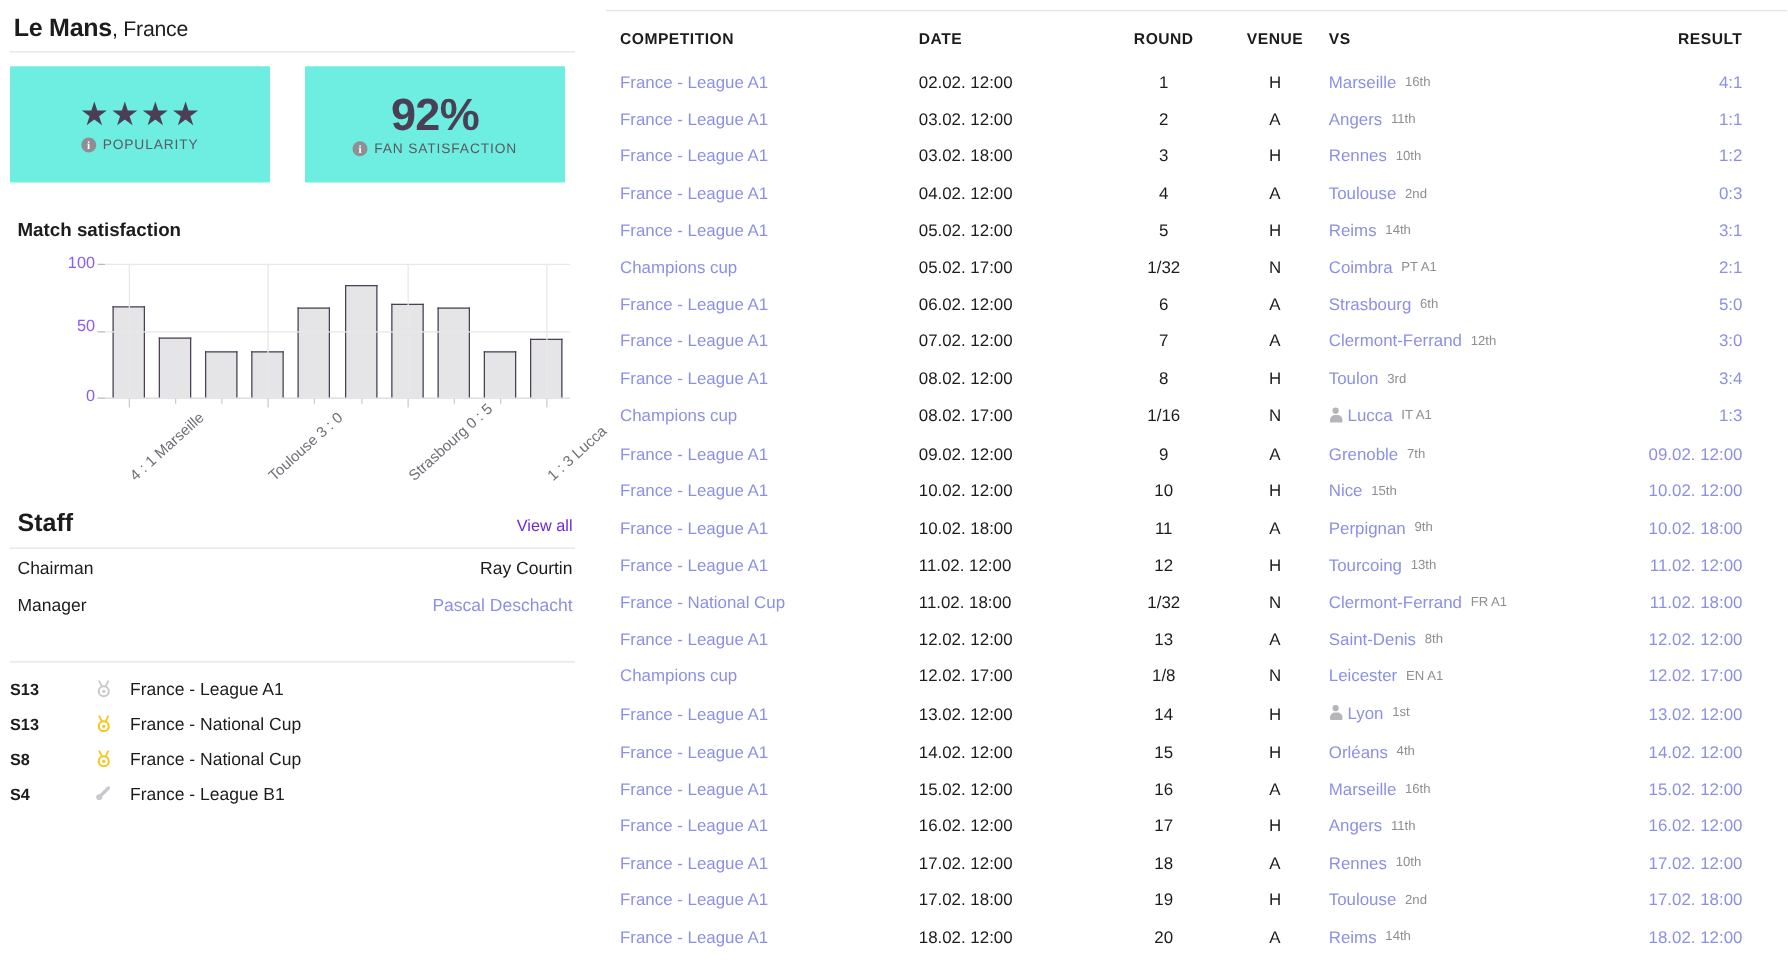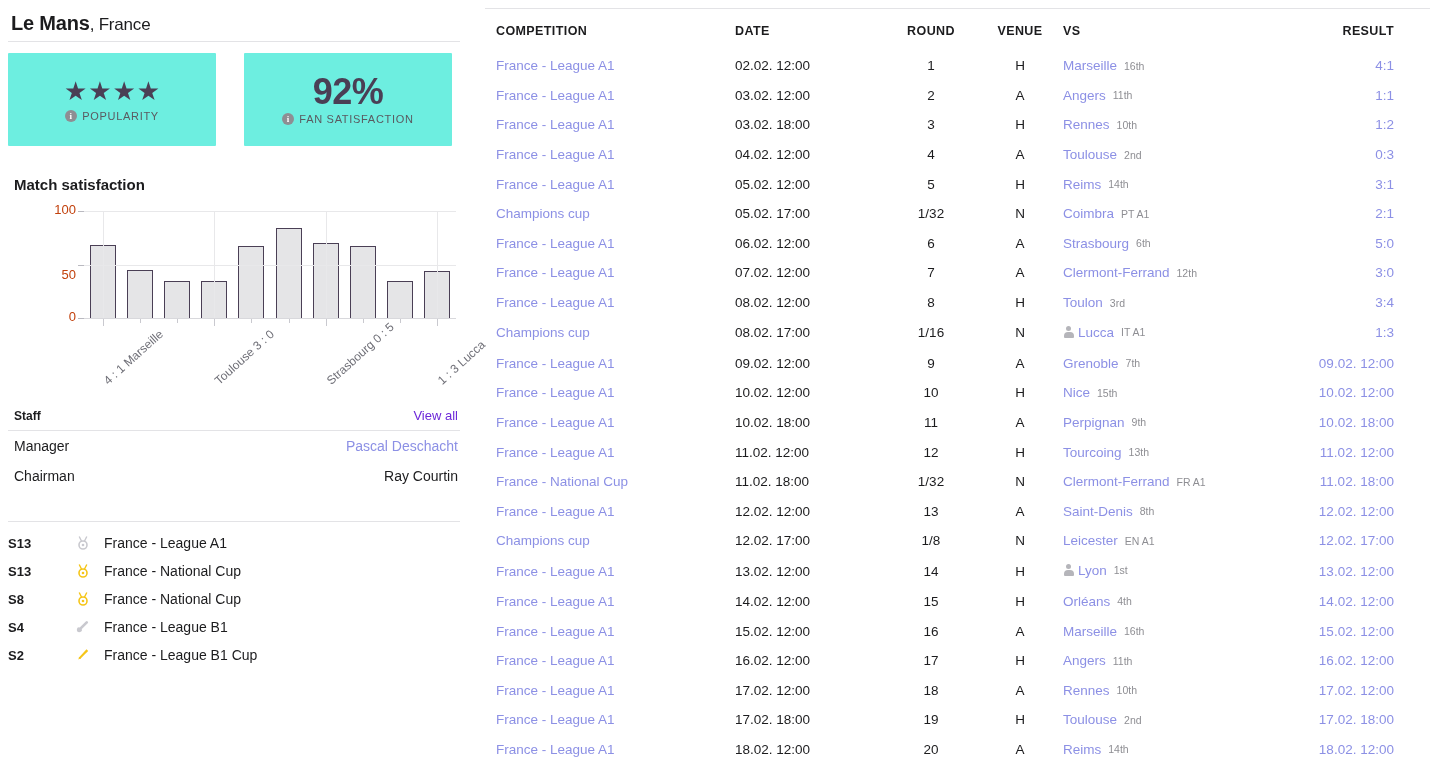--- a/index.html
+++ b/index.html
@@ -36,36 +36,36 @@
     font-family: "Liberation Serif", serif;
   }
   .chart-title { font-size: 15px; font-weight: 700; margin: 30px 0 10px 6px; }
 
   
   .chart-wrap { position: relative; width: 460px; height: 205px; margin-left: 0; }
   .chart-plot { position: absolute; left: 76px; top: 8px; width: 372px; height: 107px; }
   .gridline { position: absolute; left: 0; width: 372px; height: 1px; background: #e8e8ea; }
   .vline { position: absolute; top: 0; width: 1px; height: 107px; background: #e8e8ea; }
   .axis-base { position: absolute; left: 0; top: 107px; width: 372px; height: 1px; background: #d8d8dc; }
-  .ytick { position: absolute; right: 392px; font-size: 13px; color: #c2410c; text-align: right; width: 40px; }
+  .ytick { position: absolute; right: 392px; font-size: 13px; color: #8b5cf6; text-align: right; width: 40px; }
   .ytick-mark { position: absolute; left: 70px; width: 6px; height: 1px; background: #b9b9c0; }
   .bars { position: absolute; left: 0; top: 0; width: 372px; height: 107px; display: flex; align-items: flex-end; }
   .barslot { flex: 1 1 0; display: flex; justify-content: center; align-items: flex-end; height: 107px; }
   .bar { width: 26px; background: #e5e5e7; border: 1.3px solid #4a3f55; border-bottom: none; }
   .xticks { position: absolute; left: 76px; top: 116px; width: 372px; height: 6px; }
   .xtick { position: absolute; top: 0; width: 1px; height: 6px; background: #c9c9cf; }
   .xlabels { position: absolute; left: 76px; top: 118px; width: 380px; height: 80px; }
   .xlabel {
     position: absolute; font-size: 12px; color: #6f6f77; white-space: nowrap;
     transform: rotate(-42deg); transform-origin: left top;
   }
 
   
   .sec-head { display: flex; align-items: baseline; justify-content: space-between; padding: 0 2px 7px 6px; }
-  .sec-head h3 { margin: 0; font-size: 12px; font-weight: 700; }
+  .sec-head h3 { margin: 0; font-size: 20px; font-weight: 700; }
   .view-all { font-size: 13px; color: #6d28d9; text-decoration: none; }
   .staff-row { display: flex; justify-content: space-between; padding: 7px 2px 7px 6px; font-size: 14px; }
   .staff-role { color: #1c1c1e; }
   .staff-name { color: #1c1c1e; }
   .staff-name.link { color: #8c90e5; }
 
   
   .honor-row { display: flex; align-items: center; padding: 6px 0 6px 0; font-size: 14px; }
   .honor-count { width: 62px; font-weight: 700; font-size: 13px; padding-right: 16px; }
   .honor-icon { width: 26px; display: flex; align-items: center; justify-content: center; }
@@ -172,21 +172,21 @@
       <div class="gridline" style="top: 53.5px;"></div>
           <div class="gridline" style="top: 0px;"></div>
           <div class="vline" style="left: 18.6px;"></div>
           <div class="vline" style="left: 130.2px;"></div>
           <div class="vline" style="left: 241.8px;"></div>
           <div class="vline" style="left: 353.4px;"></div>
         </div>
       <div id="yticks">
           <div class="ytick" style="top: 106px;">0</div>
           <div class="ytick-mark" style="top: 115px;"></div>
-          <div class="ytick" style="top: 64px;">50</div>
+          <div class="ytick" style="top: 50px;">50</div>
           <div class="ytick-mark" style="top: 61.5px;"></div>
           <div class="ytick" style="top: -1px;">100</div>
           <div class="ytick-mark" style="top: 8px;"></div>
         </div>
       <div class="xticks" id="xticks">
           <div class="xtick" style="left: 18.6px; height: 7px;"></div>
           <div class="xtick" style="left: 55.8px; height: 4px;"></div>
           <div class="xtick" style="left: 93px; height: 4px;"></div>
           <div class="xtick" style="left: 130.2px; height: 7px;"></div>
           <div class="xtick" style="left: 167.4px; height: 4px;"></div>
@@ -205,26 +205,26 @@
     </div>
 
     <div>
       <div class="sec-head">
         <h3>Staff</h3>
         <a class="view-all" href="#">View all</a>
       </div>
       <div class="rule"></div>
       <div id="staff-rows">
           <div class="staff-row">
+            <span class="staff-role">Chairman</span>
+            <span class="staff-name">Ray Courtin</span>
+          </div>
+          <div class="staff-row">
             <span class="staff-role">Manager</span>
             <a class="staff-name link" href="#" style="text-decoration: none;">Pascal Deschacht</a>
-          </div>
-          <div class="staff-row">
-            <span class="staff-role">Chairman</span>
-            <span class="staff-name">Ray Courtin</span>
           </div>
         </div>
     </div>
 
     <div style="margin-top:30px;">
       <div class="rule"></div>
       <div id="honor-rows" style="margin-top:7px;">
           <div class="honor-row">
             <div class="honor-count">S13</div>
             <div class="honor-icon">
@@ -260,30 +260,20 @@
           </div>
           <div class="honor-row">
             <div class="honor-count">S4</div>
             <div class="honor-icon">
               <svg width="16" height="16" viewBox="0 0 16 16">
                 <path d="M10.8 2.4 a1.3 1.3 0 0 1 1.9 1.9 L6.6 10.3 a2.4 2.4 0 1 1-1.9-1.9 Z" fill="#c9c9cf"></path>
                 <circle cx="5.2" cy="11" r="1.6" fill="#c9c9cf"></circle>
               </svg>
             </div>
             <div class="honor-name">France - League B1</div>
-          </div>
-          <div class="honor-row">
-            <div class="honor-count">S2</div>
-            <div class="honor-icon">
-              <svg width="16" height="16" viewBox="0 0 16 16">
-                <path d="M11.5 2.2 L13.2 3.9 L5.6 11.6 L3.2 12.6 L4.2 10.2 Z" fill="#f5c518"></path>
-                <path d="M4.2 10.2 L5.6 11.6" stroke="#f5c518" stroke-width="1"></path>
-              </svg>
-            </div>
-            <div class="honor-name">France - League B1 Cup</div>
           </div>
         </div>
     </div>
   </div>
 
   <div class="right-col">
     <div class="fx-rule"></div>
 
     <table class="fixtures">
       <thead>

